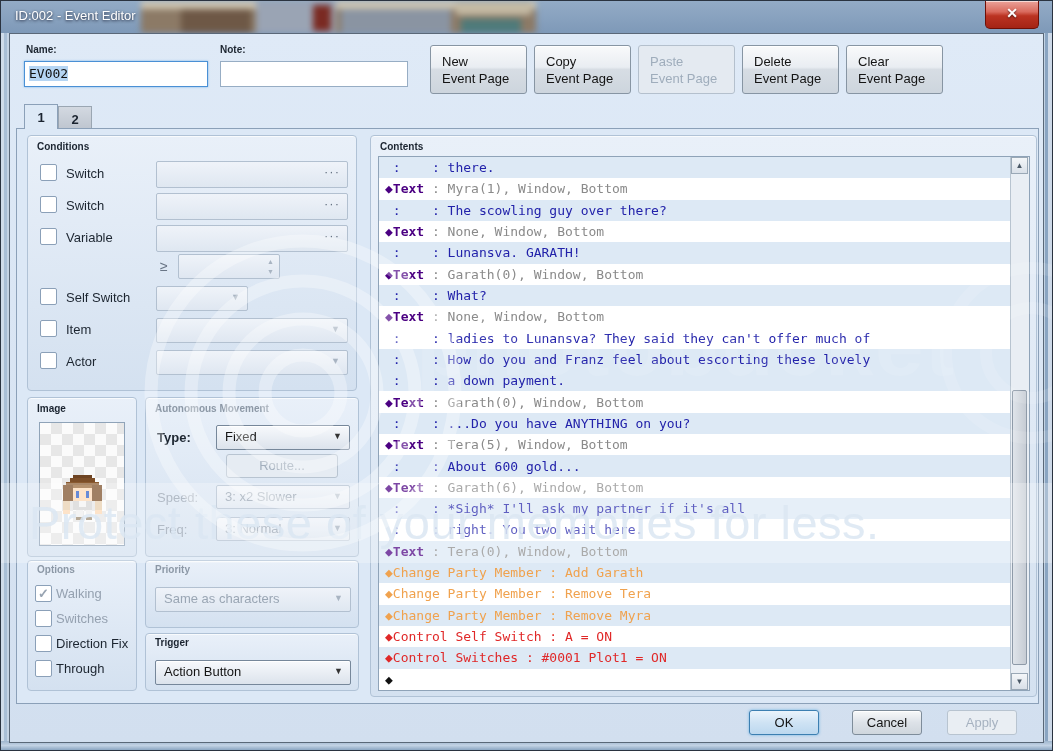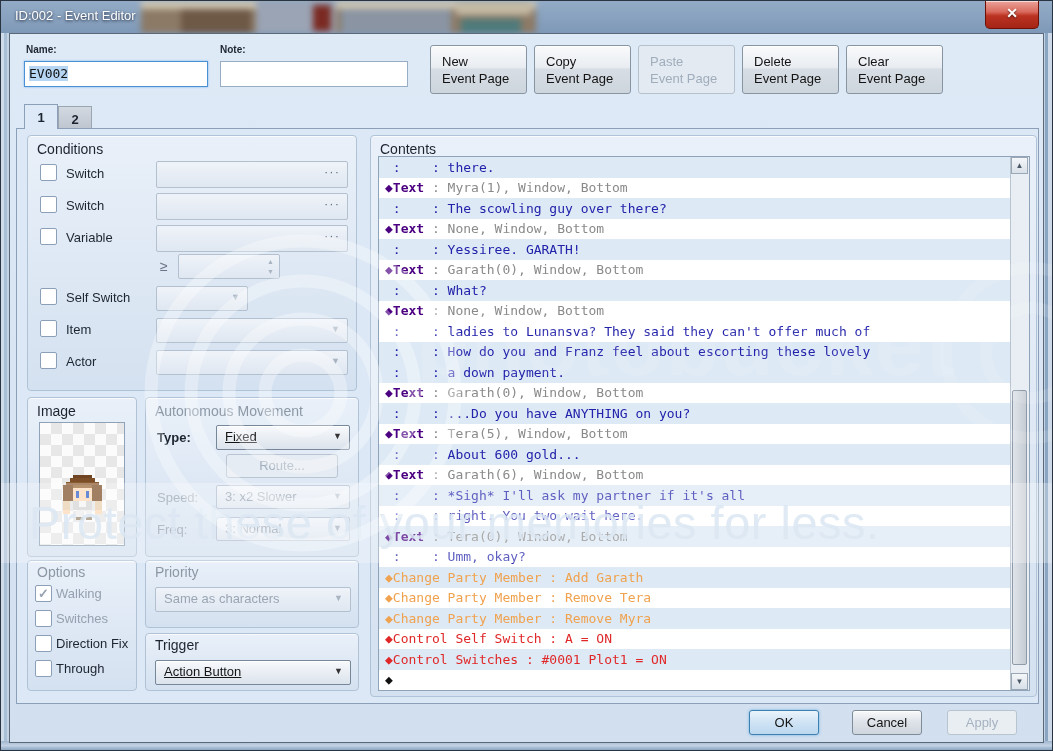--- a/index.html
+++ b/index.html
@@ -43,37 +43,37 @@
   
   .tab{position:absolute;top:70px;height:25px;width:34px;text-align:center;font-size:13px;font-weight:bold;
        line-height:25px;color:#1b2430;box-sizing:border-box;cursor:pointer;}
   .tab.active{background:#dde9f6;border:1px solid #8ba0b8;border-bottom:none;z-index:3;}
   .tab.inactive{background:linear-gradient(180deg,#d3d9e1,#bfc6d0);border:1px solid #9aa6b2;top:72px;height:23px;}
   .tabpanel{position:absolute;left:6px;top:94px;width:1023px;height:576px;background:#dce8f6;
             border:1px solid #8ba0b8;box-sizing:border-box;}
   
   .group{position:absolute;border:1px solid #b0c2d6;border-radius:4px;box-sizing:border-box;
          background:linear-gradient(180deg,#e9f0f9,#d4e1f0);box-shadow:inset 0 1px 0 rgba(255,255,255,.7);}
-  .ghead{position:absolute;left:9px;top:5px;font-size:14px;font-weight:normal;color:#1b2430;}
+  .ghead{position:absolute;left:9px;top:5px;font-size:10px;font-weight:bold;color:#1b2430;}
   .ghead.muted{color:#8c98a6;}
   .slabel{position:absolute;font-size:13px;color:#1c2530;}
   .slabel.muted{color:#95a1b0;}
   
   .cb{position:absolute;width:17px;height:17px;background:#fff;border:1px solid #8ba0b8;border-radius:2px;
       box-sizing:border-box;cursor:pointer;font-size:13px;line-height:15px;text-align:center;color:#98a4b2;font-weight:bold;}
   
   .din{position:absolute;border:1px solid #b2c0d0;border-radius:2px;box-sizing:border-box;
        background:linear-gradient(180deg,#eff3f9,#dfe7f1);}
   .din .dots{position:absolute;right:7px;top:2px;font-size:13px;color:#667383;letter-spacing:1px;}
   .combo{position:absolute;border:1px solid #b2c0d0;border-radius:2px;box-sizing:border-box;
          background:linear-gradient(180deg,#eff3f9,#dfe7f1);font-size:13px;color:#9aa6b4;
          padding:3px 0 0 8px;cursor:default;}
   .combo .arr{position:absolute;right:7px;top:5px;font-size:9px;color:#a8b4c2;}
   .combo.enabled{border:1px solid #76879a;background:linear-gradient(180deg,#f7f9fc,#dce3ec);
-                 color:#141414;cursor:pointer;box-shadow:inset 0 1px 0 #fff;text-decoration:underline;}
+                 color:#141414;cursor:pointer;box-shadow:inset 0 1px 0 #fff;}
   .combo.enabled .arr{color:#333;}
   .dbtn{position:absolute;border:1px solid #b8c4d1;border-radius:3px;background:#e6ecf3;color:#a2aebc;
         font-size:13px;text-align:center;box-sizing:border-box;}
   .spin{position:absolute;border:1px solid #b2c0d0;border-radius:2px;background:linear-gradient(180deg,#eff3f9,#dfe7f1);
         box-sizing:border-box;}
   .spin .up,.spin .dn{position:absolute;right:5px;font-size:7px;color:#a8b4c2;line-height:7px;}
   .spin .up{top:3px;} .spin .dn{bottom:3px;}
   .gte{position:absolute;font-size:14px;color:#6a7686;}
   
   .imgbox{position:absolute;border:1px solid #8fa3b8;box-sizing:border-box;cursor:pointer;
@@ -290,36 +290,35 @@
     </div>
 
     <div class="group" style="left:360px;top:101px;width:667px;height:562px;">
       <span class="ghead">Contents</span>
       <div class="list" style="left:7px;top:20px;width:652px;height:535px;">
         <div class="rows" id="content-rows">
             <div class="crow alt"><span class="dlg"> :    : there.</span></div>
             <div class="crow"><span class="cmd">◆Text</span><span class="params"> : Myra(1), Window, Bottom</span></div>
             <div class="crow alt"><span class="dlg"> :    : The scowling guy over there?</span></div>
             <div class="crow"><span class="cmd">◆Text</span><span class="params"> : None, Window, Bottom</span></div>
-            <div class="crow alt"><span class="dlg"> :    : Yessiree. GARATH!</span></div>
+            <div class="crow alt"><span class="dlg"> :    : Lunansva. GARATH!</span></div>
             <div class="crow"><span class="cmd">◆Text</span><span class="params"> : Garath(0), Window, Bottom</span></div>
             <div class="crow alt"><span class="dlg"> :    : What?</span></div>
             <div class="crow"><span class="cmd">◆Text</span><span class="params"> : None, Window, Bottom</span></div>
             <div class="crow"><span class="dlg"> :    : ladies to Lunansva? They said they can't offer much of</span></div>
             <div class="crow alt"><span class="dlg"> :    : How do you and Franz feel about escorting these lovely</span></div>
             <div class="crow alt"><span class="dlg"> :    : a down payment.</span></div>
             <div class="crow"><span class="cmd">◆Text</span><span class="params"> : Garath(0), Window, Bottom</span></div>
             <div class="crow alt"><span class="dlg"> :    : ...Do you have ANYTHING on you?</span></div>
             <div class="crow"><span class="cmd">◆Text</span><span class="params"> : Tera(5), Window, Bottom</span></div>
             <div class="crow alt"><span class="dlg"> :    : About 600 gold...</span></div>
             <div class="crow"><span class="cmd">◆Text</span><span class="params"> : Garath(6), Window, Bottom</span></div>
             <div class="crow alt"><span class="dlg"> :    : *Sigh* I'll ask my partner if it's all</span></div>
             <div class="crow"><span class="dlg"> :    : right. You two wait here.</span></div>
             <div class="crow alt"><span class="cmd">◆Text</span><span class="params"> : Tera(0), Window, Bottom</span></div>
-            <div class="crow"><span class="dlg"> :    : Umm, okay?</span></div>
             <div class="crow alt"><span class="party">◆Change Party Member : Add Garath</span></div>
             <div class="crow"><span class="party">◆Change Party Member : Remove Tera</span></div>
             <div class="crow alt"><span class="party">◆Change Party Member : Remove Myra</span></div>
             <div class="crow"><span class="ctrl">◆Control Self Switch : A = ON</span></div>
             <div class="crow alt"><span class="ctrl">◆Control Switches : #0001 Plot1 = ON</span></div>
             <div class="crow"><span class="endd">◆</span></div>
           </div>
         <div class="sbar">
           <div class="sbtn" style="top:0;">▲</div>
           <div class="sthumb" style="top:233px;height:275px;"></div>

